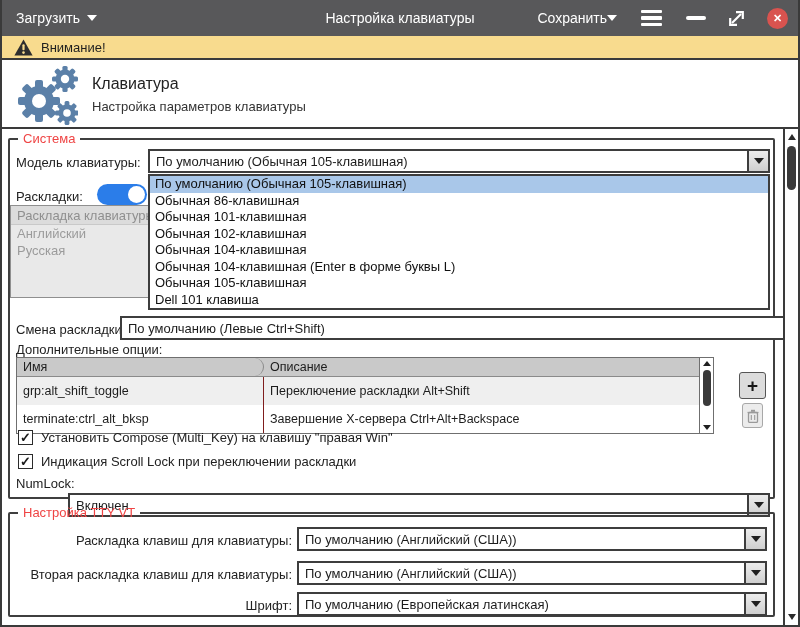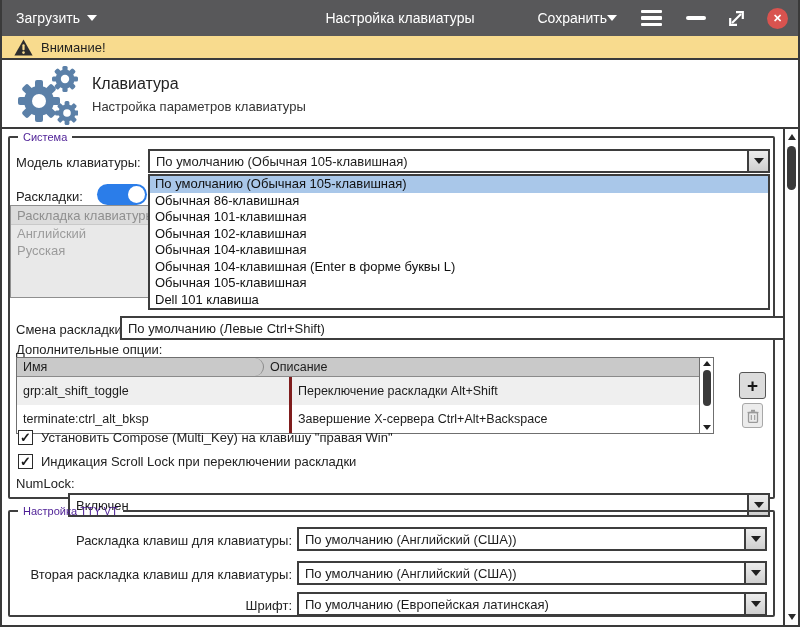--- a/index.html
+++ b/index.html
@@ -28,21 +28,21 @@
   .appheader .gears { position:absolute; left:10px; top:3px; }
   .appheader .h-title { position:absolute; left:90px; top:13px; font-size:16px; color:#222; }
   .appheader .h-sub { position:absolute; left:90px; top:37px; font-size:13px; color:#333; }
   
   .vscroll { position:absolute; top:129px; bottom:0; right:0; width:15px; background:#fff; border-left:2px solid #3a3a3a; }
   .vscroll .arr-up { position:absolute; top:5px; left:3px; width:0; height:0; border-left:4.5px solid transparent; border-right:4.5px solid transparent; border-bottom:6px solid #2b2b2b; cursor:pointer; }
   .vscroll .arr-dn { position:absolute; bottom:5px; left:3px; width:0; height:0; border-left:4.5px solid transparent; border-right:4.5px solid transparent; border-top:6px solid #2b2b2b; cursor:pointer; }
   .vscroll .thumb { position:absolute; top:17px; left:2px; width:9px; height:44px; background:#3a3a3a; border-radius:4.5px; cursor:pointer; }
   
   fieldset { position:absolute; border:2px solid #3f3f3f; border-radius:2px; background:transparent; }
-  fieldset legend { font-size:11px; color:#4c1d95; padding:0 5px; margin-left:8px; }
+  fieldset legend { font-size:13px; color:#ef4444; padding:0 5px; margin-left:8px; }
   #fs-system { left:6px; top:131px; width:767px; height:368px; }
   #fs-tty { left:6px; top:505px; width:767px; height:112px; }
   
   .label { position:absolute; color:#222; font-size:13px; white-space:nowrap; }
   .combo { position:absolute; height:24px; background:#fff; border:2px solid #3d3d3d; display:flex; align-items:center; cursor:pointer; }
   .combo .txt { flex:1; padding:0 6px; white-space:nowrap; overflow:hidden; font-size:13px; color:#1c1c1c; }
   .combo .btn { width:21px; align-self:stretch; background:linear-gradient(#ececec,#cfcfcf); border-left:2px solid #3d3d3d; display:flex; align-items:center; justify-content:center; }
   .combo .tri { width:0; height:0; border-left:5px solid transparent; border-right:5px solid transparent; border-top:6px solid #1f1f1f; }
   
   .popup { position:absolute; left:146px; top:174px; width:622px; background:#fff; border:2px solid #3d3d3d; z-index:30; }
@@ -56,21 +56,21 @@
   .listbox .lb-head { height:19px; line-height:19px; padding-left:6px; background:#dcdcdc; color:#8f8f8f; border-bottom:1px solid #c9c9c9; }
   .listbox .lb-item { height:17px; line-height:17px; padding-left:6px; color:#9b9b9b; }
   .hidden-text { position:absolute; left:149px; top:188px; z-index:2; color:#222; }
   
   .opt-table { position:absolute; left:14px; top:357px; width:698px; height:77px; border:1px solid #6f6f6f; background:#fff; }
   .opt-head { display:flex; height:19px; background:#c9c9c9; border-bottom:1px solid #8a8a8a; }
   .opt-head .c1 { width:247px; border-right:1px solid #8a8a8a; padding:2px 0 0 6px; font-size:12.5px; color:#1c1c1c;border-radius:9px; }
   .opt-head .c2 { flex:1; padding:2px 0 0 6px; font-size:12.5px; color:#1c1c1c; }
   .opt-row { display:flex; height:28px; cursor:pointer; }
   .opt-row.alt { background:#efefef; }
-  .opt-row .c1 { width:275px; border-right:3px solid #7f1d1d; padding:7px 0 0 6px; font-size:12.5px; color:#1c1c1c; }
+  .opt-row .c1 { width:247px; border-right:1px solid #7f1d1d; padding:7px 0 0 6px; font-size:12.5px; color:#1c1c1c; }
   .opt-row .c2 { flex:1; padding:7px 0 0 6px; font-size:12.5px; color:#1c1c1c; }
   .tbl-scroll { position:absolute; right:0; top:0; bottom:0; width:14px; background:#fff; border-left:1px solid #6f6f6f; }
   .tbl-scroll .arr-up { position:absolute; top:3px; left:3px; width:0; height:0; border-left:4px solid transparent; border-right:4px solid transparent; border-bottom:5px solid #1f1f1f; cursor:pointer; }
   .tbl-scroll .arr-dn { position:absolute; bottom:3px; left:3px; width:0; height:0; border-left:4px solid transparent; border-right:4px solid transparent; border-top:5px solid #1f1f1f; cursor:pointer; }
   .tbl-scroll .thumb { position:absolute; top:12px; left:2.5px; width:8px; height:36px; background:#3a3a3a; border-radius:4px; cursor:pointer; }
   .add-btn { position:absolute; left:737px; top:372px; width:27px; height:27px; background:#dcdcdc; border:1.5px solid #555; border-radius:3px; font-size:19px; font-weight:bold; color:#161616; display:flex; align-items:center; justify-content:center; cursor:pointer; line-height:1; }
   .trash-btn { position:absolute; left:740px; top:403px; width:21px; height:25px; background:#ececec; border:1.5px solid #a8a8a8; border-radius:3px; display:flex; align-items:center; justify-content:center; }
   
   .checkrow { position:absolute; display:flex; align-items:center; gap:8px; cursor:pointer; }
   .checkbox { width:15px; height:15px; background:#fff; border:1.7px solid #2b2b2b; display:flex; align-items:center; justify-content:center; font-size:13px; font-weight:bold; color:#1a1a1a; line-height:1; }

